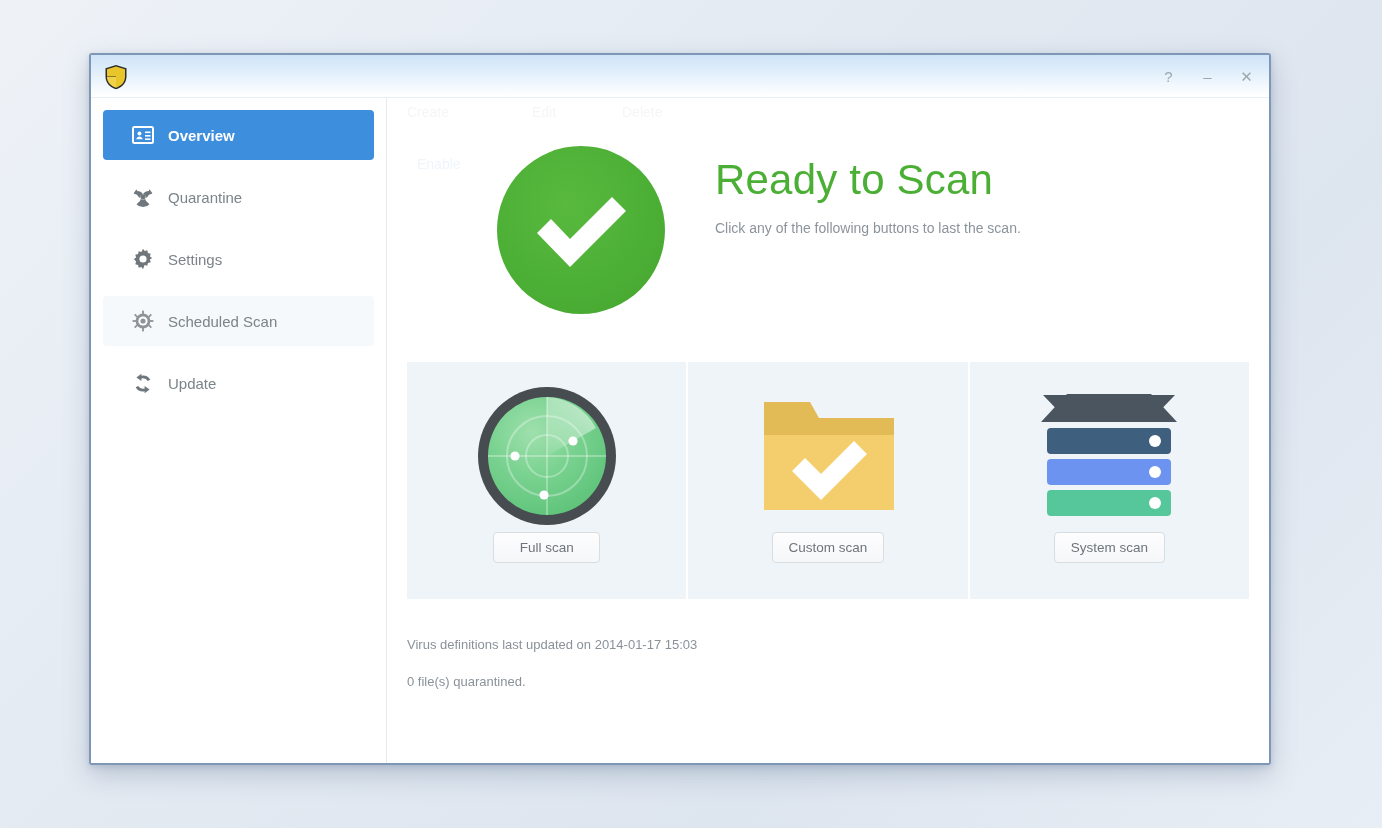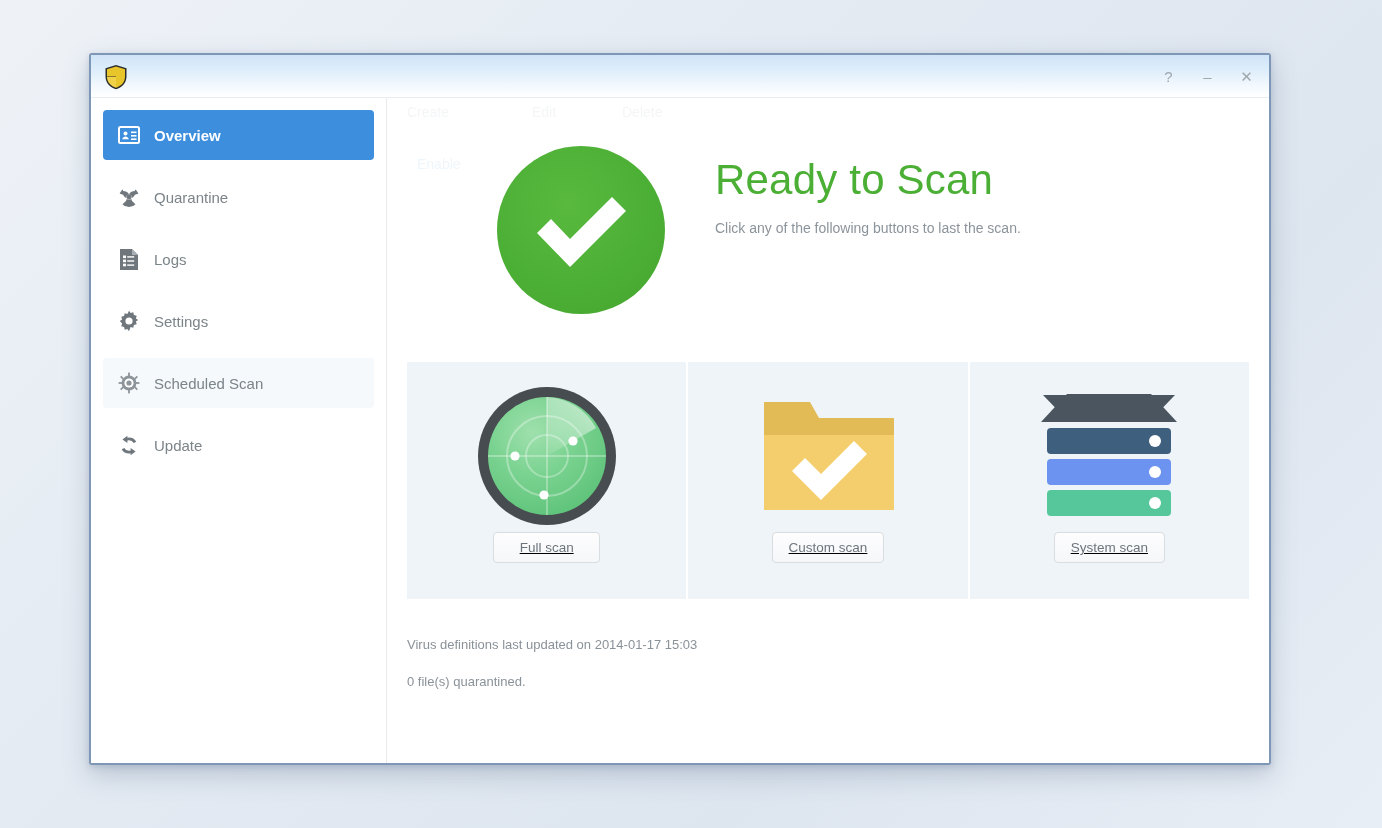--- a/index.html
+++ b/index.html
@@ -76,21 +76,21 @@
     flex: 0 0 296px;
     background: #ffffff;
     border-right: 1px solid #e8eaec;
     padding: 12px 12px 0 12px;
   }
   .nav-item {
     height: 50px;
     display: flex;
     align-items: center;
     gap: 13px;
-    padding: 0 14px;
+    padding: 0 28px;
     border-radius: 4px;
     cursor: pointer;
     margin-bottom: 12px;
     color: #7b8489;
     font-size: 15px;
     user-select: none;
   }
   .nav-item .nav-ico { width: 24px; height: 24px; flex: 0 0 24px; display:flex; align-items:center; justify-content:center; }
   .nav-item.active {
     background: #3d8edd;
@@ -151,21 +151,20 @@
     color: #8c949b;
     margin: 0;
   }
 
   
   .cards {
     display: flex;
     gap: 2px;
     padding: 0 20px 8px 20px;
     margin-top: 2px;
-    text-decoration: underline;
   }
   .card {
     flex: 1 1 0;
     background: #eff4f8;
     height: 237px;
     display: flex;
     flex-direction: column;
     align-items: center;
     justify-content: flex-start;
     padding-top: 28px;
@@ -247,35 +246,20 @@
             <circle cx="11" cy="11" r="2.6" fill="#ffffff"></circle>
             <path d="M11 8.2 A7 7 0 0 0 5.1 4.9 L4 1.2 A10.5 10.5 0 0 1 18 1.2 L16.9 4.9 A7 7 0 0 0 11 8.2 Z" fill="#ffffff" transform="rotate(0 11 11)"></path>
             <path d="M9 12.6 A7 7 0 0 1 5.3 17.6 L3 20.6 A10.5 10.5 0 0 1 1.3 7.4 L5.1 8.8 A7 7 0 0 0 9 12.6 Z" fill="#ffffff"></path>
             <path d="M13 12.6 A7 7 0 0 0 16.7 17.6 L19 20.6 A10.5 10.5 0 0 0 20.7 7.4 L16.9 8.8 A7 7 0 0 1 13 12.6 Z" fill="#ffffff"></path>
             <circle cx="11" cy="11" r="2.4" fill="#6f777d"></circle>
           </svg>
         </span>
         <span>Quarantine</span>
       </div>
 
-      <div class="nav-item">
-        <span class="nav-ico">
-          <svg width="20" height="23" viewBox="0 0 20 23">
-            <path d="M1 1h12l6 6v15H1z" fill="#6f777d"></path>
-            <path d="M13 1l6 6h-6z" fill="#a8aeb3"></path>
-            <rect x="4" y="7.5" width="3" height="2.6" fill="#ffffff"></rect>
-            <rect x="8.2" y="8.2" width="7" height="1.4" fill="#ffffff"></rect>
-            <rect x="4" y="11.6" width="3" height="2.6" fill="#ffffff"></rect>
-            <rect x="8.2" y="12.3" width="7" height="1.4" fill="#ffffff"></rect>
-            <rect x="4" y="15.7" width="3" height="2.6" fill="#ffffff"></rect>
-            <rect x="8.2" y="16.4" width="7" height="1.4" fill="#ffffff"></rect>
-          </svg>
-        </span>
-        <span>Logs</span>
-      </div>
 
       <div class="nav-item">
         <span class="nav-ico">
           <svg width="22" height="22" viewBox="0 0 22 22">
             <path d="M11 0.8l1.6 2.3 2.7-.8.6 2.8 2.8.6-.8 2.7 2.3 1.6-2.3 1.6.8 2.7-2.8.6-.6 2.8-2.7-.8L11 21.2l-1.6-2.3-2.7.8-.6-2.8-2.8-.6.8-2.7L1.8 11l2.3-1.6-.8-2.7 2.8-.6.6-2.8 2.7.8z" fill="#6f777d"></path>
             <circle cx="11" cy="11" r="3.6" fill="#ffffff"></circle>
           </svg>
         </span>
         <span>Settings</span>
       </div>

